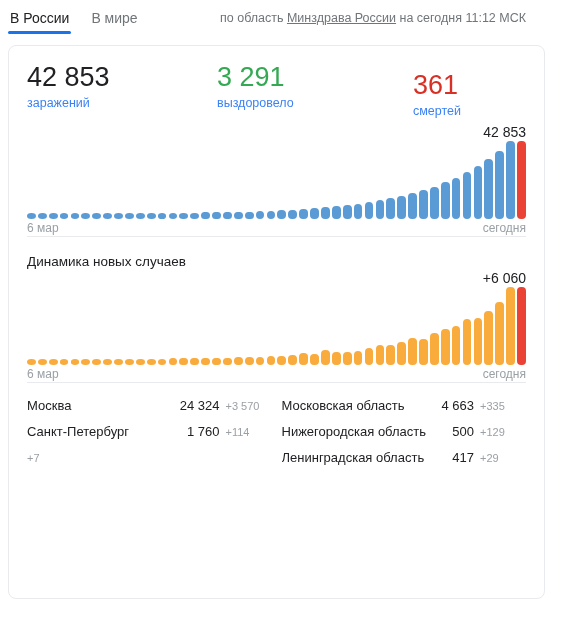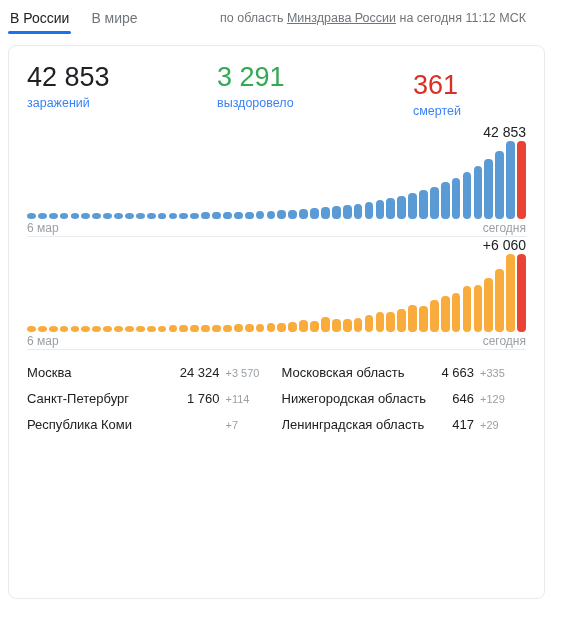--- a/index.html
+++ b/index.html
@@ -320,20 +320,21 @@
           </div>
       </div>
       <div class="axis-row">
         <span>6 мар</span>
         <span>сегодня</span>
       </div>
     </div>
 
     <div class="divider"></div>
 
+    <div class="section-title">Динамика новых случаев</div>
 
 
     <div class="chart-block">
       <div class="chart-canvas">
         <div class="chart-peak-label">+6 060</div>
         <div class="bars" id="bars-1">
             <div class="bar" style="width: 8.74px; height: 6px; background: rgb(249, 171, 60); border-radius: 50%;"></div>
             <div class="bar" style="width: 8.74px; height: 6.04px; background: rgb(249, 171, 60); border-radius: 50%;"></div>
             <div class="bar" style="width: 8.74px; height: 6.06px; background: rgb(249, 171, 60); border-radius: 50%;"></div>
             <div class="bar" style="width: 8.74px; height: 6.02px; background: rgb(249, 171, 60); border-radius: 50%;"></div>
@@ -395,33 +396,32 @@
             <div class="region-name">Москва</div>
             <div class="region-total">24 324</div>
             <div class="region-delta">+3 570</div>
           </div>
           <div class="region-row">
             <div class="region-name">Санкт-Петербург</div>
             <div class="region-total">1 760</div>
             <div class="region-delta">+114</div>
           </div>
           <div class="region-row">
-            <div class="region-name">Республика Коми</div>
             <div class="region-delta">+7</div>
           </div>
         </div>
       <div class="regions-col right" id="regions-right">
           <div class="region-row">
             <div class="region-name">Московская область</div>
             <div class="region-total">4 663</div>
             <div class="region-delta">+335</div>
           </div>
           <div class="region-row">
             <div class="region-name">Нижегородская область</div>
-            <div class="region-total">646</div>
+            <div class="region-total">500</div>
             <div class="region-delta">+129</div>
           </div>
           <div class="region-row">
             <div class="region-name">Ленинградская область</div>
             <div class="region-total">417</div>
             <div class="region-delta">+29</div>
           </div>
         </div>
     </div>
 

